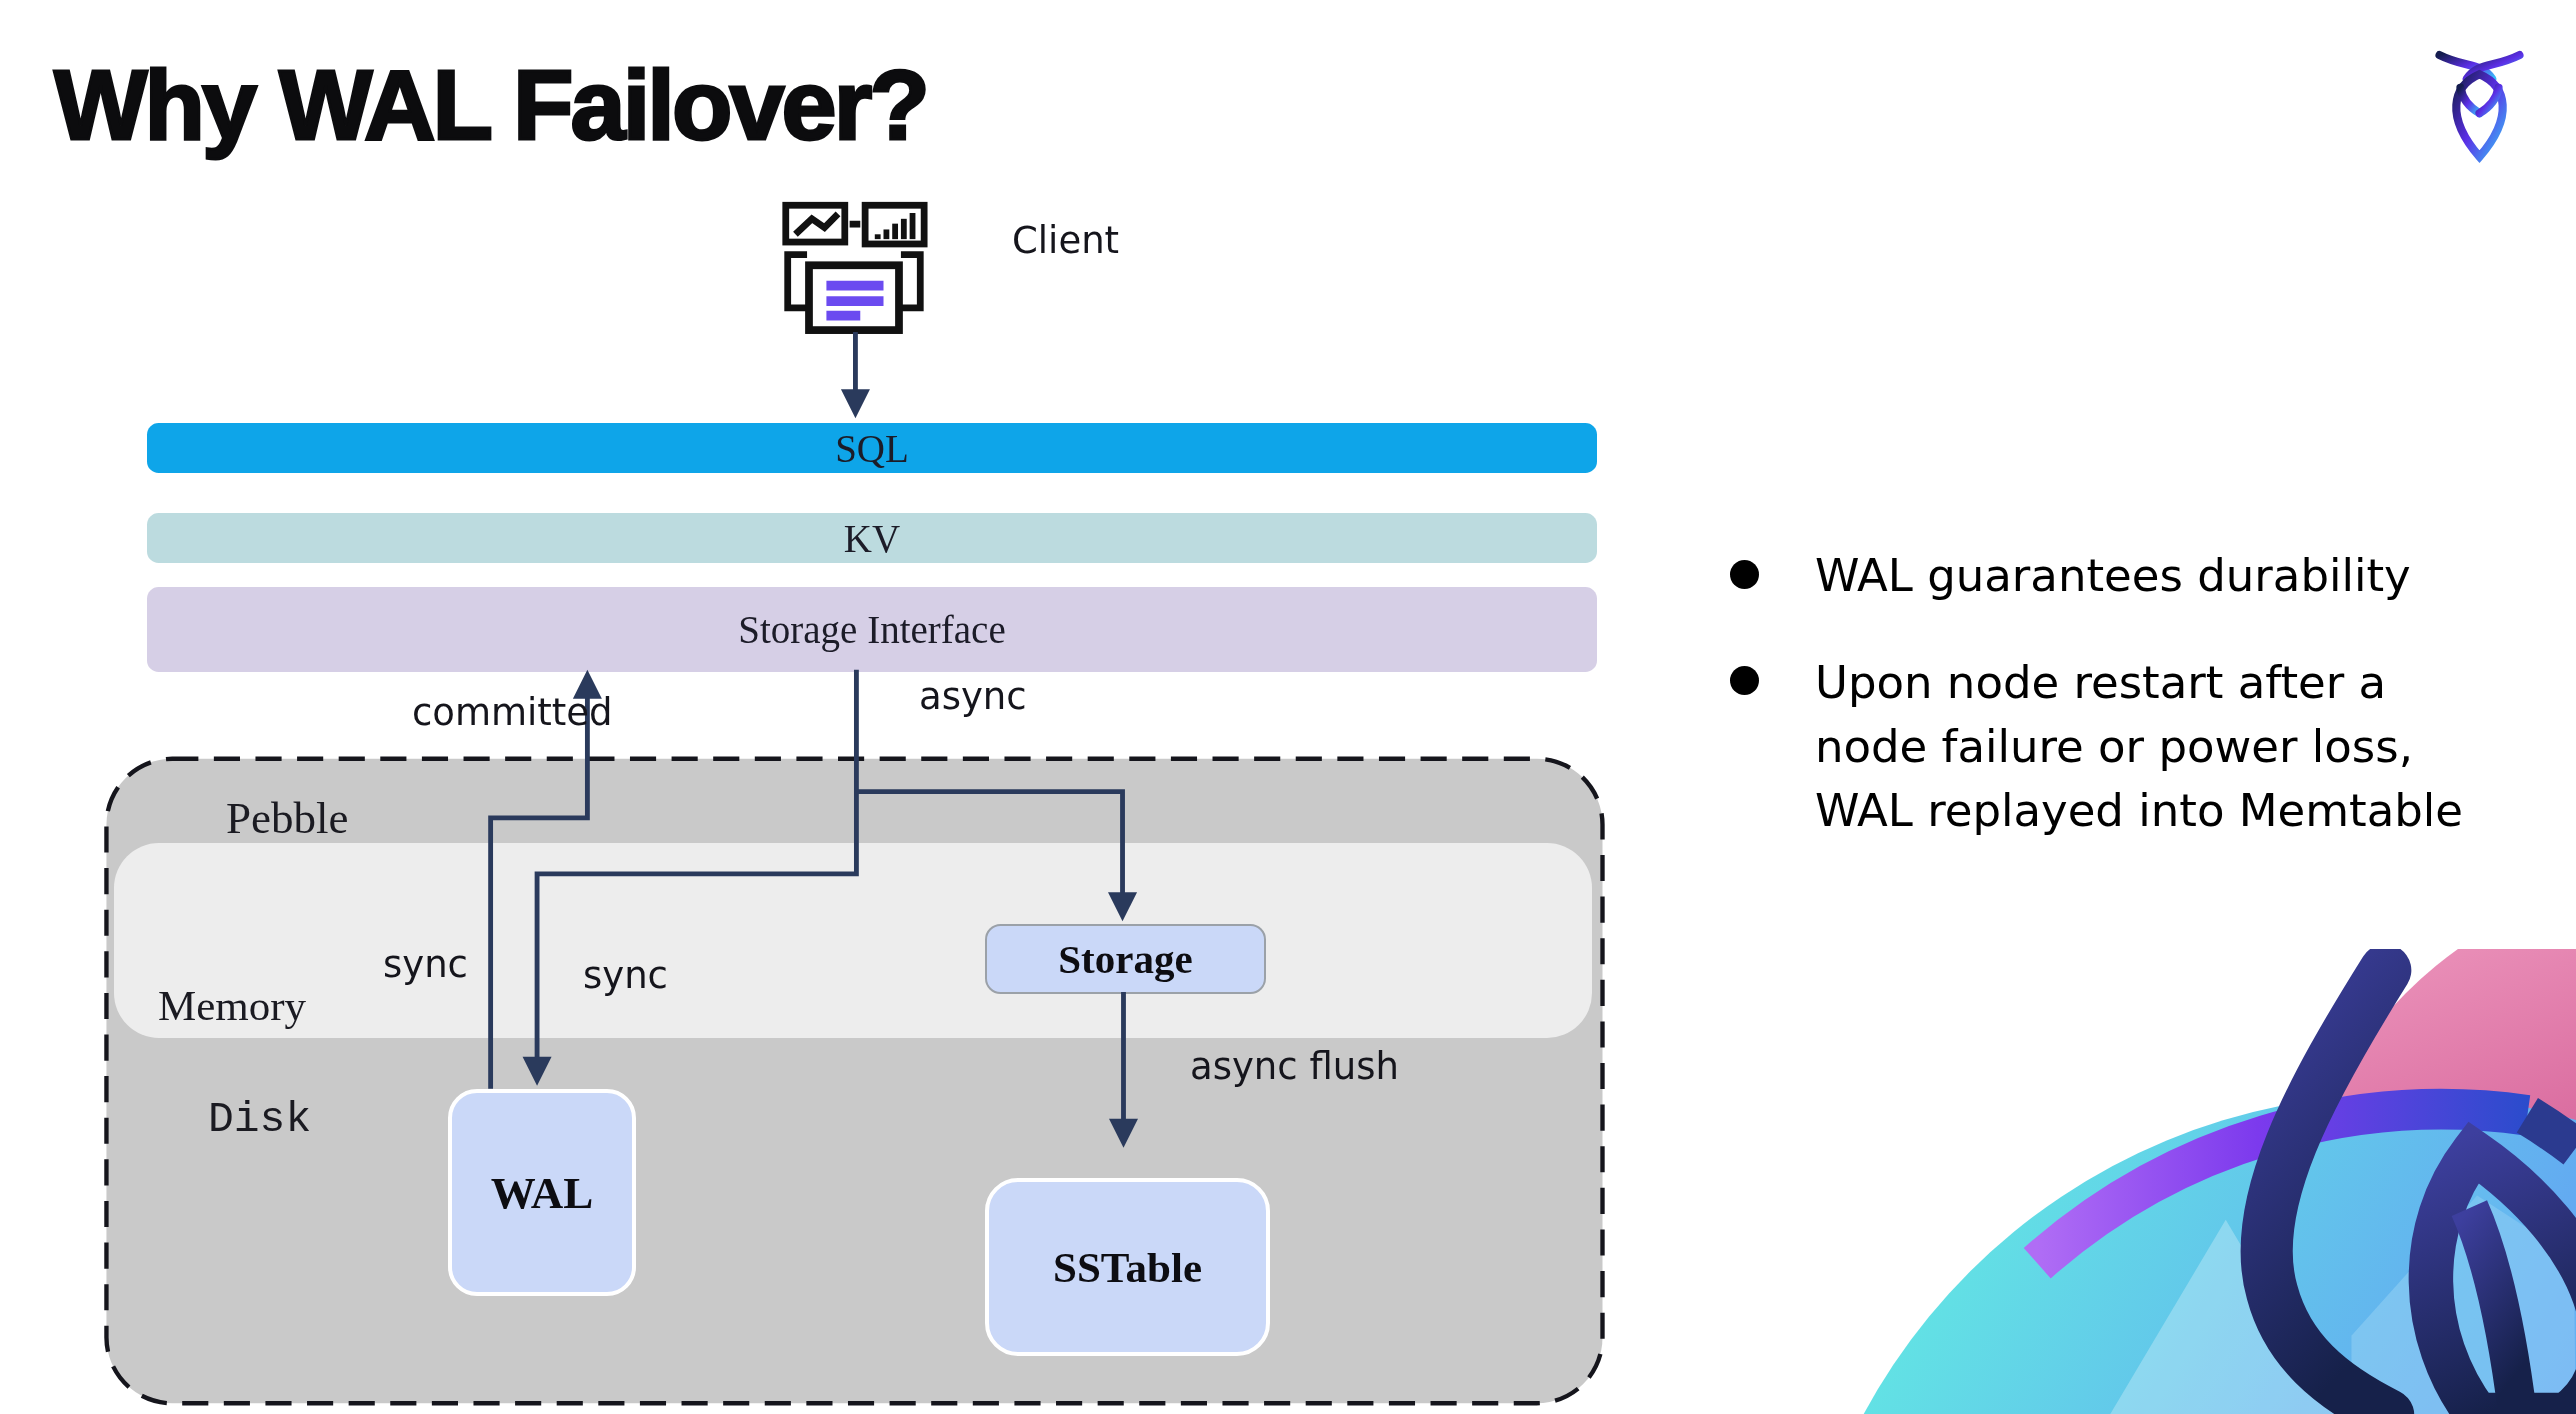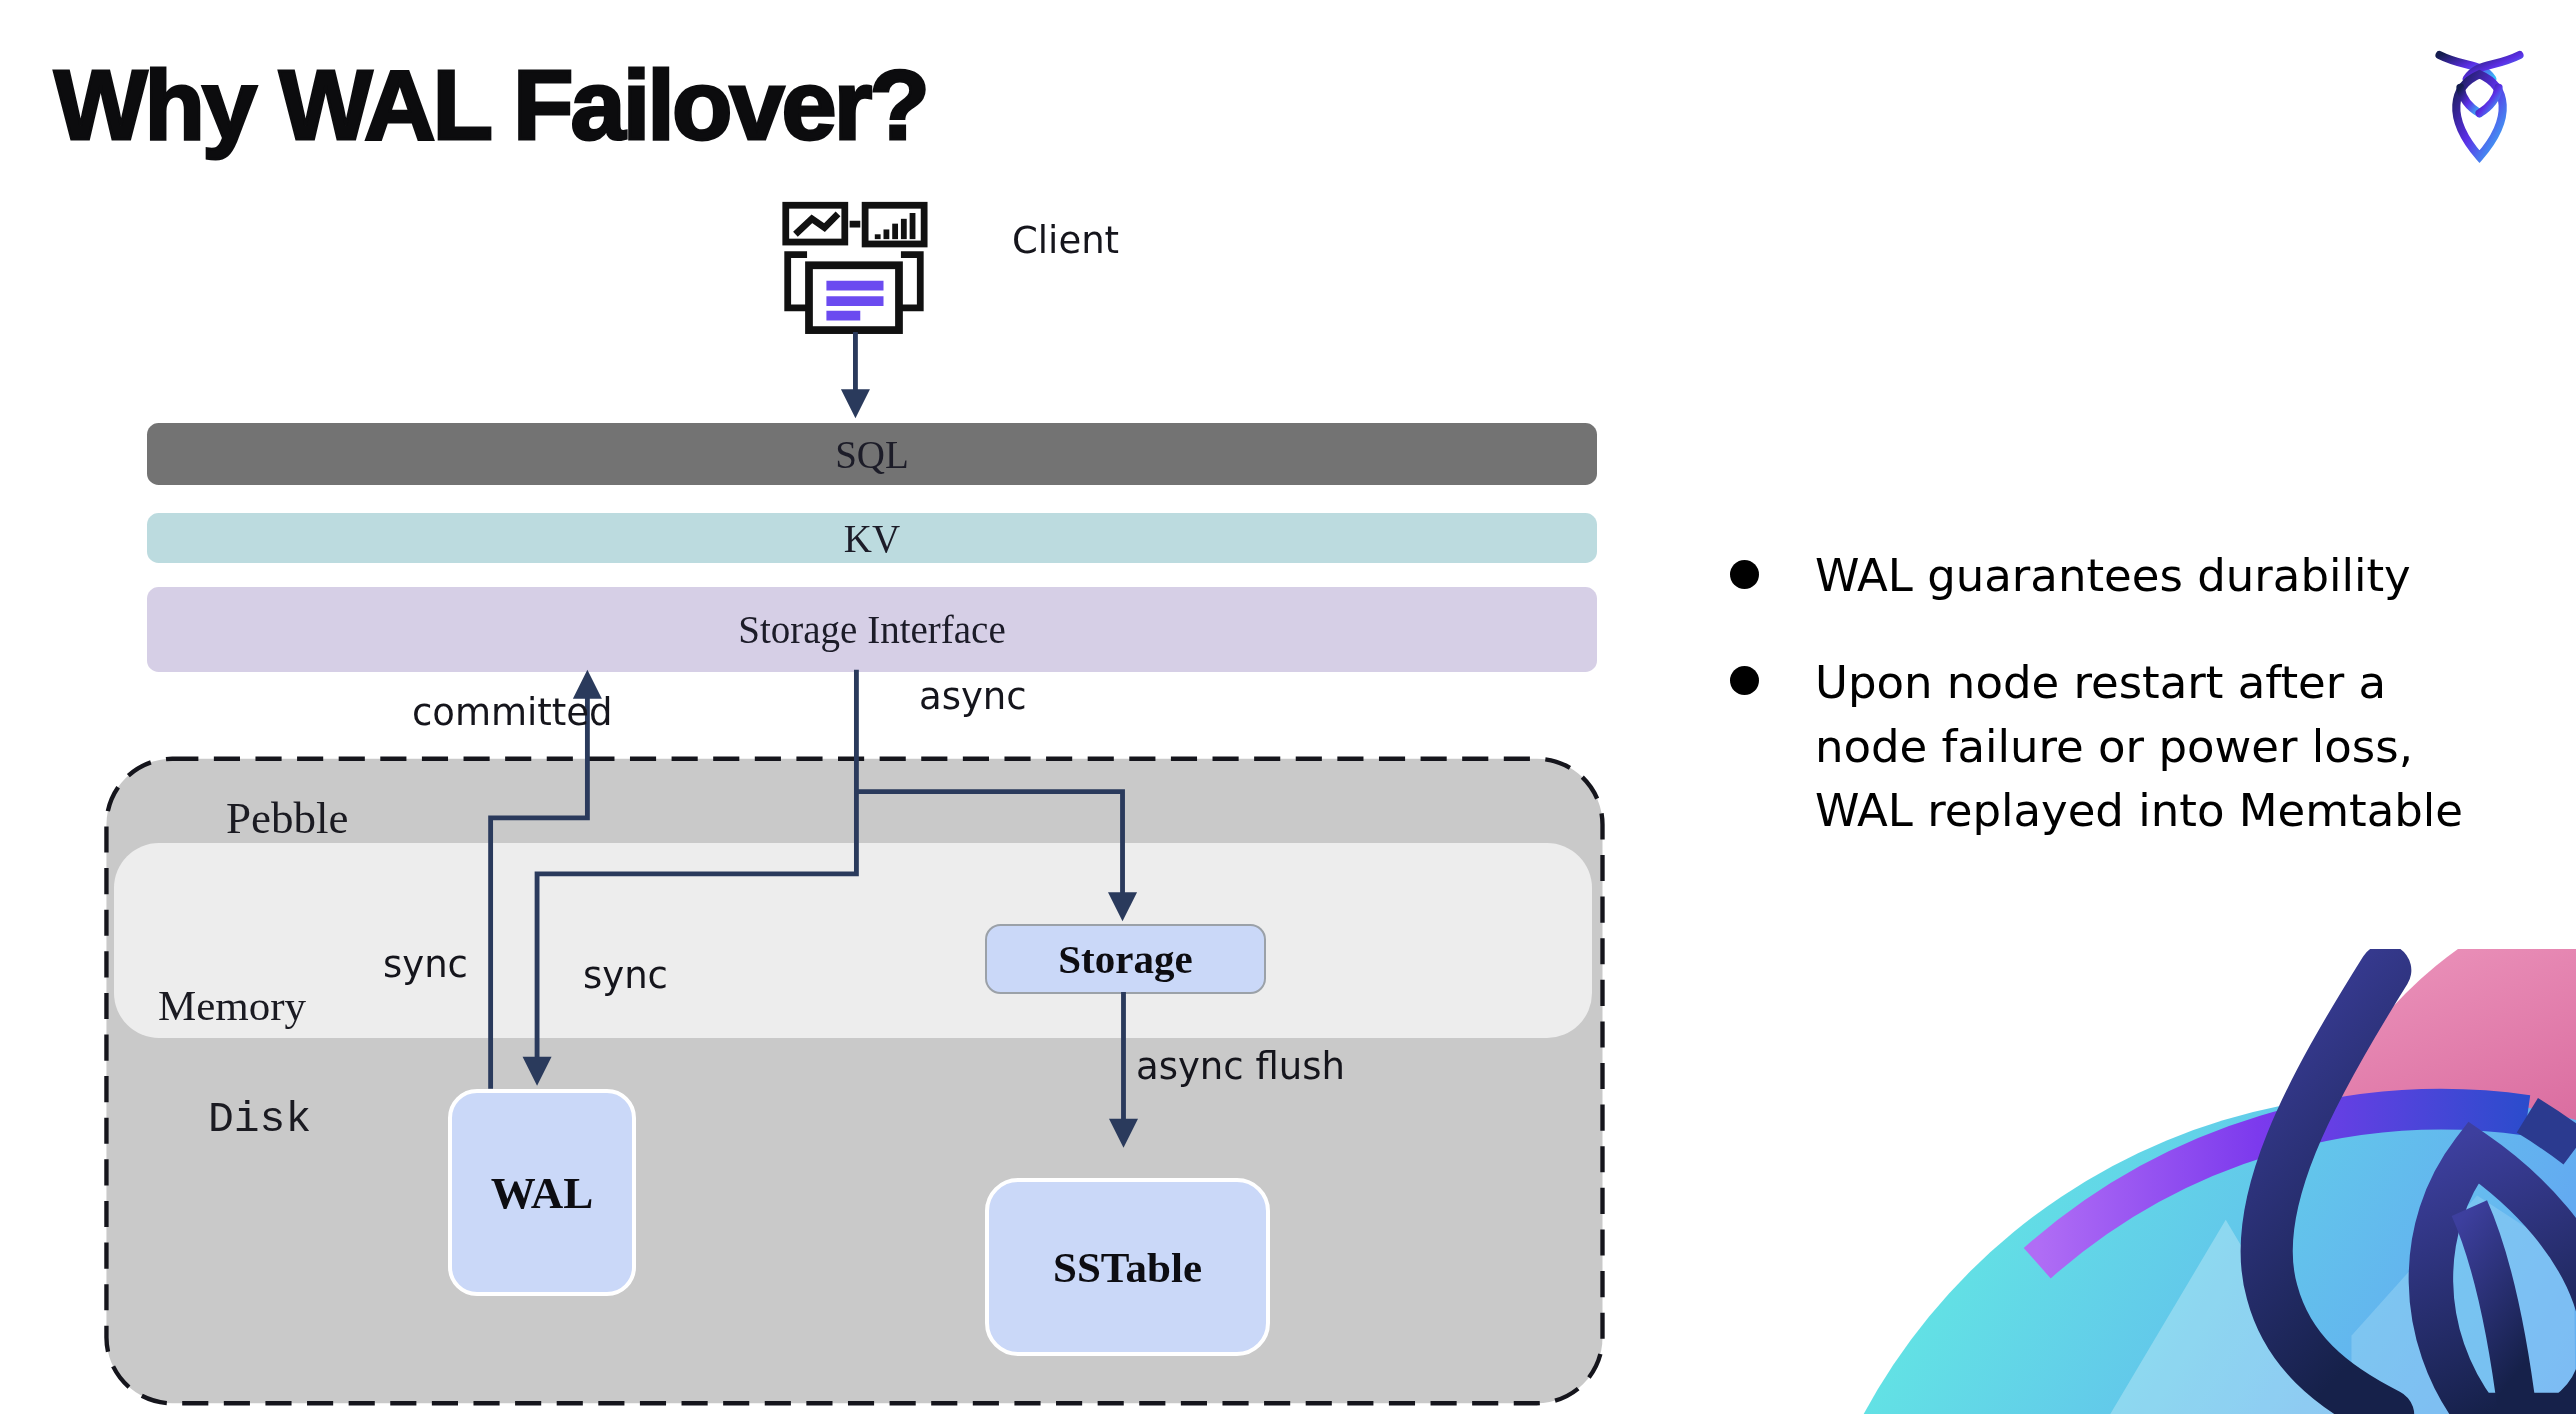--- a/index.html
+++ b/index.html
@@ -26,21 +26,21 @@
 
   
   .layer-bar {
     left: 147px; width: 1450px;
     border-radius: 11.6px;
     display: flex; align-items: center; justify-content: center;
     font-family: "Liberation Serif", serif;
     font-size: 39px; color: #1c1c28;
     z-index: 3;
   }
-  .bar-sql     { top: 423px; height: 62px; background: #737373; text-align: center; }
+  .bar-sql     { top: 423px; height: 50px; background: #0ea5e9; text-align: center; }
   .bar-kv      { top: 513px; height: 50px; background: #bcdbdf; }
   .bar-storage { top: 587px; height: 85px; background: #d6cfe6; }
 
   
   .pebble-svg { left: 0; top: 0; z-index: 1; }
   .memory-band {
     left: 114px; top: 843px; width: 1478px; height: 195px;
     background: #ededed; border-radius: 45px;
     z-index: 2;
   }
@@ -80,21 +80,21 @@
   
   .edge-label {
     font-size: 37px; color: #15151c; z-index: 6;
     font-family: "DejaVu Sans", sans-serif;
   }
   .lbl-client    { left: 1012px; top: 219px; }
   .lbl-committed { left: 412px;  top: 691px; }
   .lbl-commit    { left: 919px;  top: 675px; }
   .lbl-sync-l    { left: 383px;  top: 943px; }
   .lbl-sync-r    { left: 583px;  top: 954px; }
-  .lbl-async     { left: 1136px; top: 1045px; }
+  .lbl-async     { left: 1190px; top: 1045px; }
 
   
   .bullets { left: 1730px; top: 544px; width: 842px; z-index: 6; }
   .bullet-item { display: flex; gap: 56px; margin-bottom: 43px; }
   .bullet-dot {
     flex: none; width: 29px; height: 29px; margin-top: 15.5px;
     border-radius: 50%; background: #000000;
   }
   .bullet-text {
     font-size: 45px; line-height: 1.42; color: #000000;

